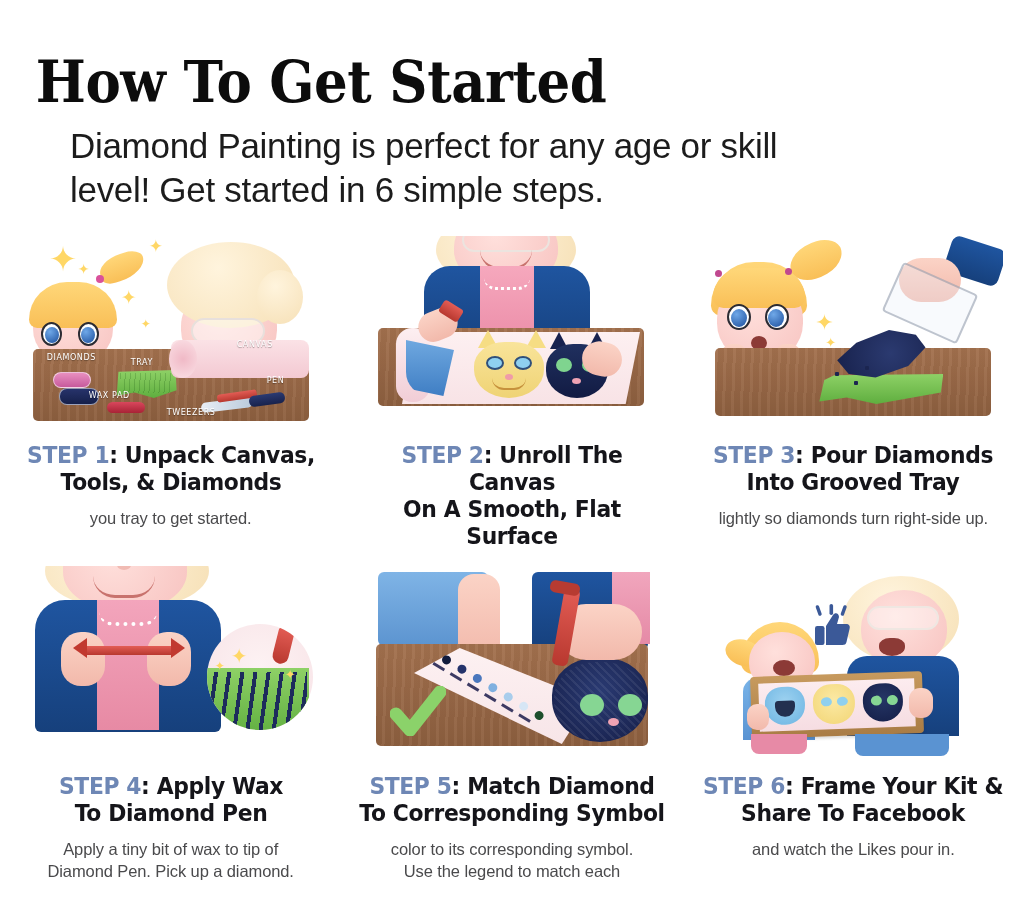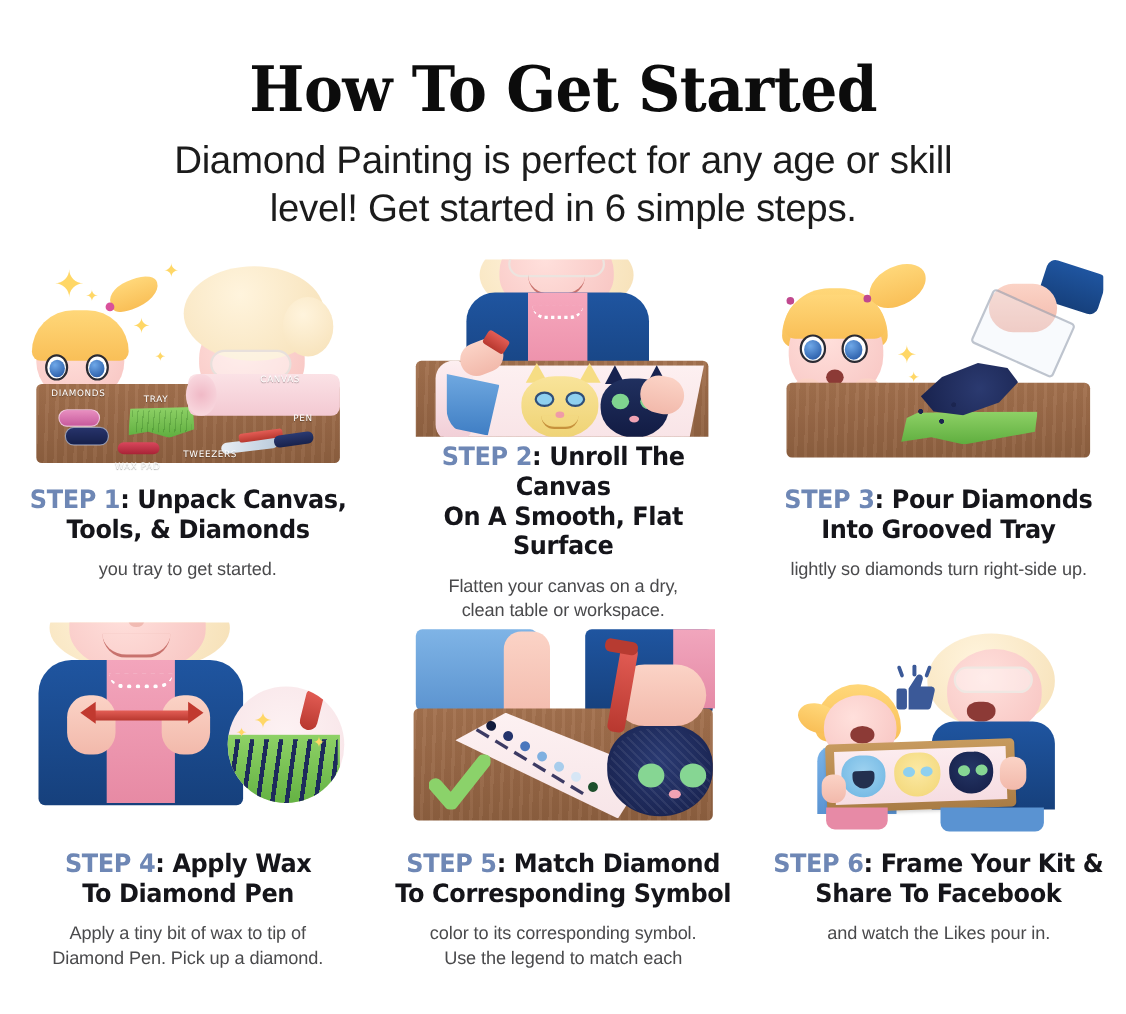--- a/index.html
+++ b/index.html
@@ -5,21 +5,21 @@
   * { box-sizing: border-box; margin: 0; padding: 0; }
   html, body {
     width: 1024px; height: 922px;
     background: #ffffff;
     font-family: "Liberation Sans", sans-serif;
     overflow: hidden;
   }
   .page { width: 1024px; height: 922px; position: relative; background:#fff; }
 
   
-  .header { padding-top: 52px; text-align: center; }
+  .header { padding-top: 52px; text-align: left; }
   .title {
     font-family: "DejaVu Serif", serif;
     font-weight: 700;
     font-size: 57px;
     line-height: 60px;
     letter-spacing: -0.5px;
     color: #0c0c0c;
     transform: scaleX(0.93);
   }
   .subtitle {
@@ -169,21 +169,21 @@
           <div style="position:absolute;left:180px;top:164px;width:52px;height:10px;border-radius:5px;background:linear-gradient(100deg,#e8eef5,#b9cadb);transform:rotate(-7deg);"></div>
 
           <div class="canvasRoll" style="left:150px;top:104px;width:138px;height:38px;"></div>
           <div style="position:absolute;left:148px;top:104px;width:28px;height:38px;border-radius:50%;background:radial-gradient(circle at 50% 50%,#f0b9c6,#fbe1e6);"></div>
 
           <div class="penRed" style="left:196px;top:156px;width:40px;height:8px;transform:rotate(-8deg);"></div>
           <div style="position:absolute;left:228px;top:158px;width:36px;height:11px;border-radius:5px;background:linear-gradient(#2a3a72,#18224c);transform:rotate(-8deg);"></div>
 
           <span class="label-txt" style="left:26px;top:117px;">DIAMONDS</span>
           <span class="label-txt" style="left:110px;top:122px;">TRAY</span>
-          <span class="label-txt" style="left:84px;top:155px;margin-top:28px;">WAX PAD</span>
+          <span class="label-txt" style="left:68px;top:155px;">WAX PAD</span>
           <span class="label-txt" style="left:146px;top:172px;">TWEEZERS</span>
           <span class="label-txt" style="left:216px;top:104px;">CANVAS</span>
           <span class="label-txt" style="left:246px;top:140px;">PEN</span>
         </div>
       </div>
       <div class="step-title">
         <span class="lbl">STEP 1</span><span>:</span><span> Unpack Canvas,</span>
         <div>Tools, &amp; Diamonds</div>
       </div>
       <div class="caption">
@@ -228,24 +228,20 @@
           <div style="position:absolute;left:210px;top:142px;width:9px;height:6px;border-radius:50%;background:#f0a3b4;"></div>
 
           <div class="skin" style="left:56px;top:74px;width:40px;height:30px;border-radius:16px;transform:rotate(-22deg);"></div>
           <div class="penRed" style="left:78px;top:68px;width:22px;height:14px;transform:rotate(32deg);"></div>
           <div class="skin" style="left:220px;top:106px;width:40px;height:34px;border-radius:18px;transform:rotate(12deg);"></div>
         </div>
       </div>
       <div class="step-title">
         <span class="lbl">STEP 2</span><span>:</span><span> Unroll The Canvas</span>
         <div>On A Smooth, Flat Surface</div>
-      </div>
-      <div class="caption">
-        <div>Flatten your canvas on a dry,</div>
-        <div>clean table or workspace.</div>
       </div>
     </div>
 
     <div class="cell">
       <div class="art-wrap">
         <div class="art">
 
           <div class="hair-blonde" style="left:8px;top:26px;width:96px;height:54px;border-radius:48px 48px 12px 12px;"></div>
           <div class="hair-blonde" style="left:86px;top:6px;width:54px;height:36px;border-radius:60% 40% 60% 40%;transform:rotate(-16deg);"></div>
           <div class="head" style="left:14px;top:40px;width:86px;height:86px;"></div>

